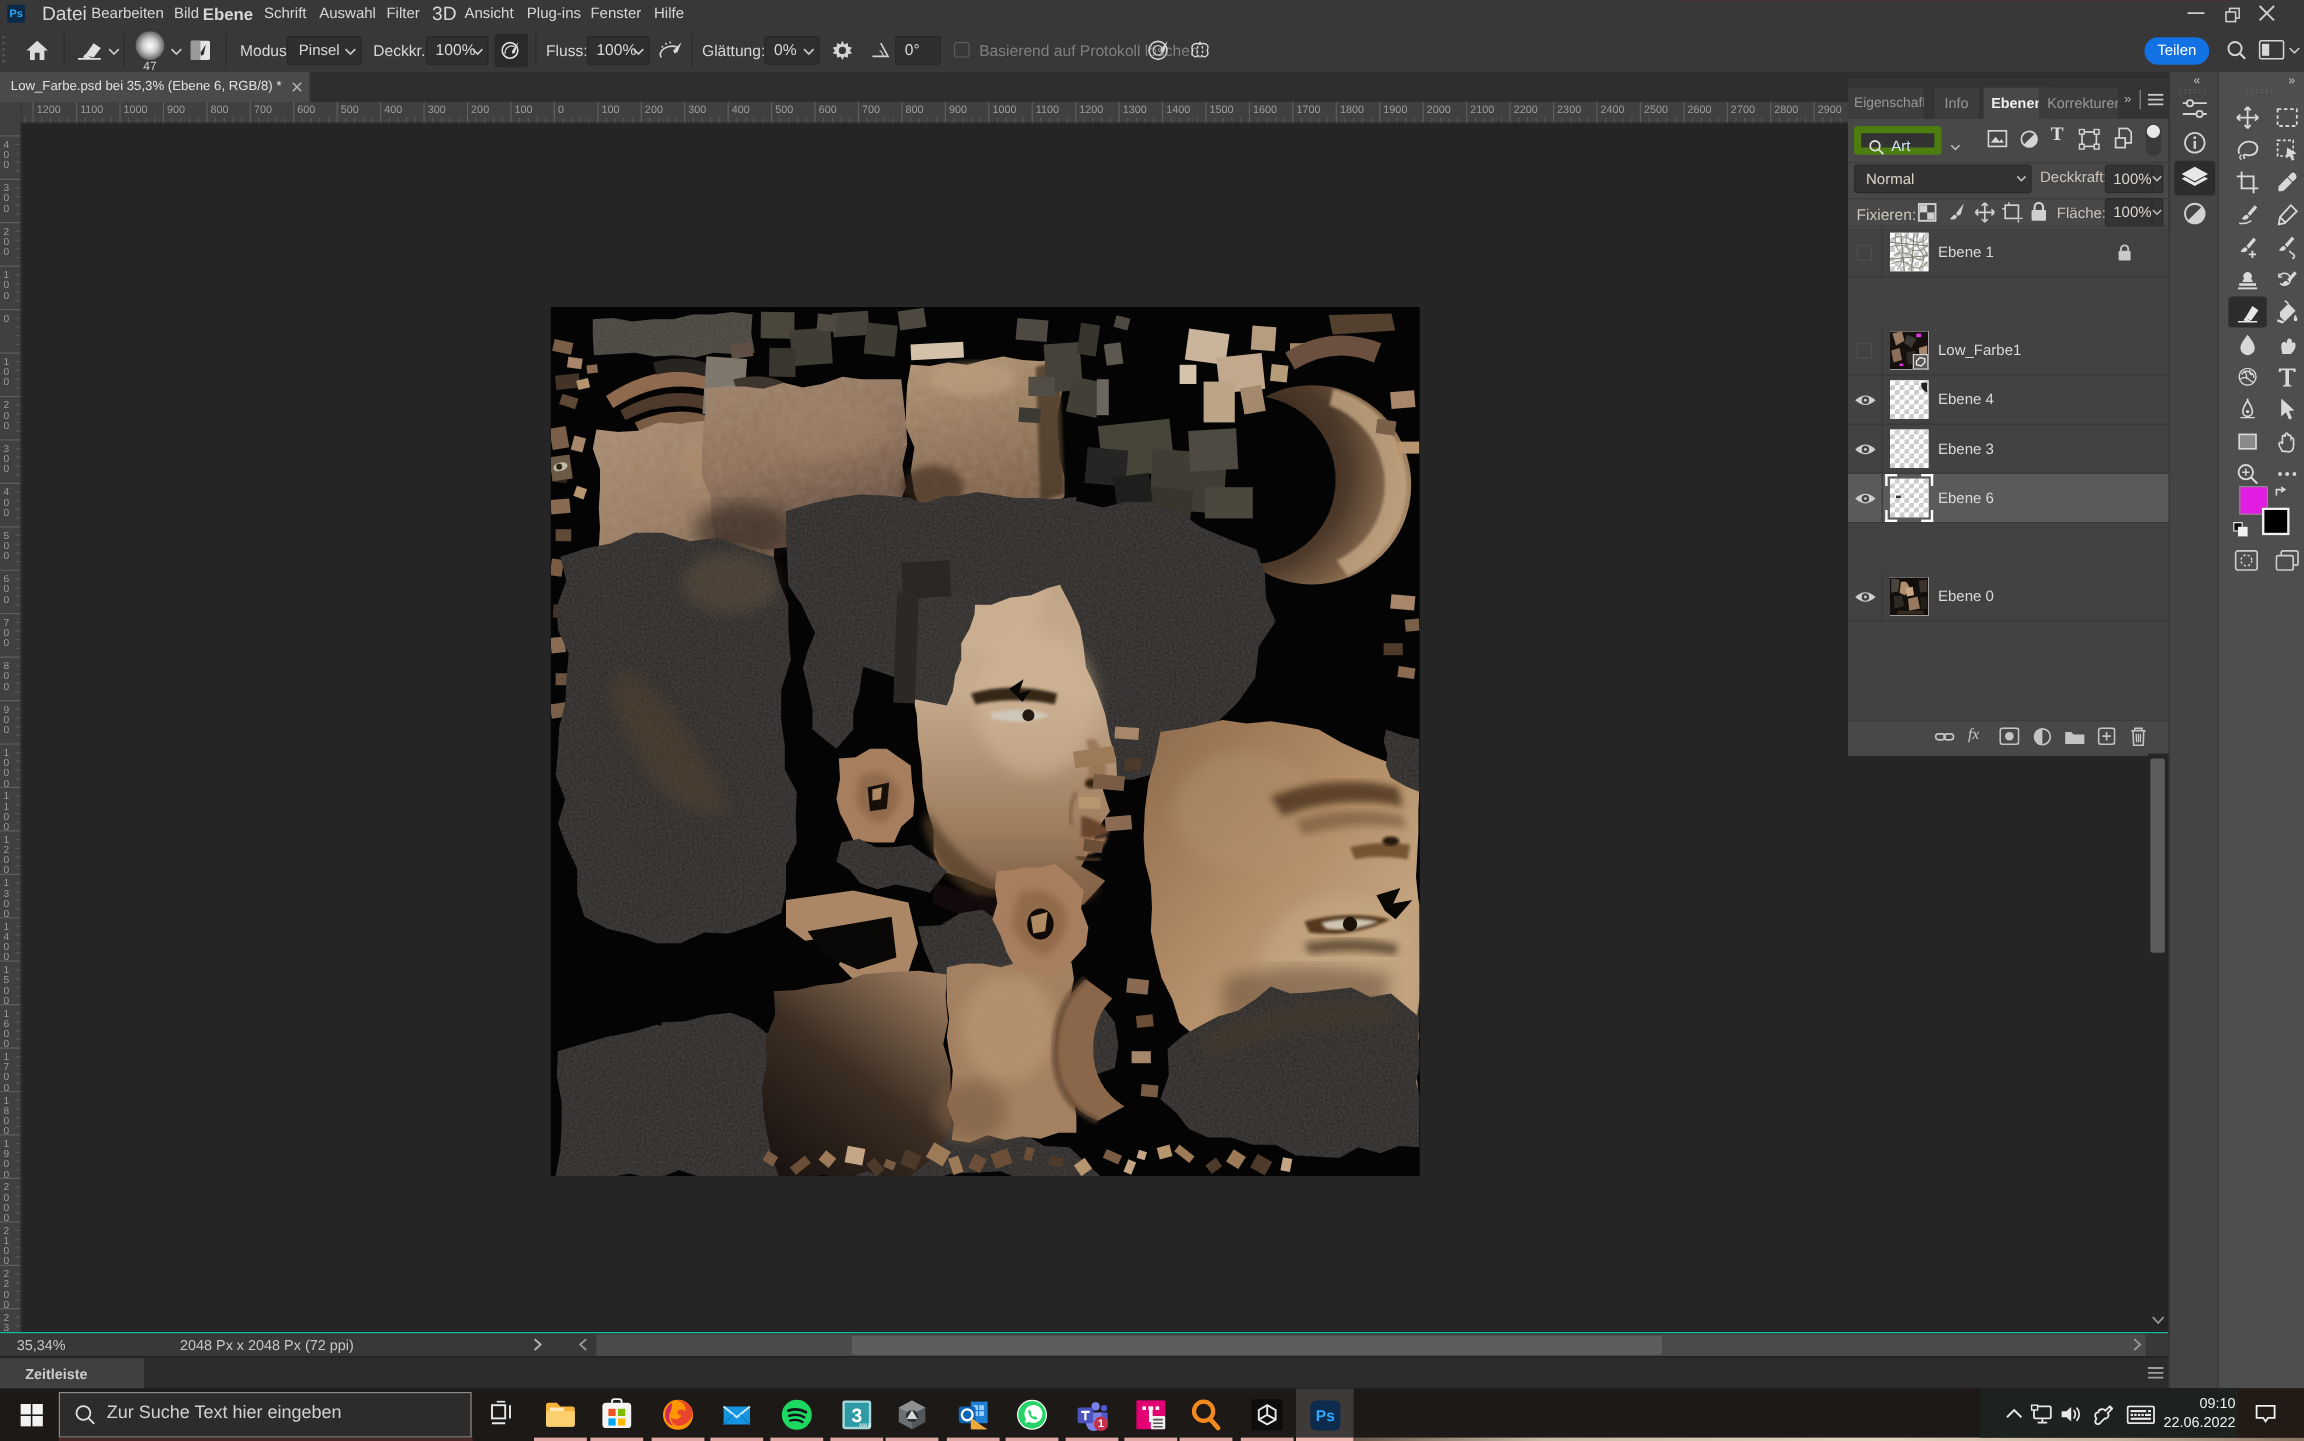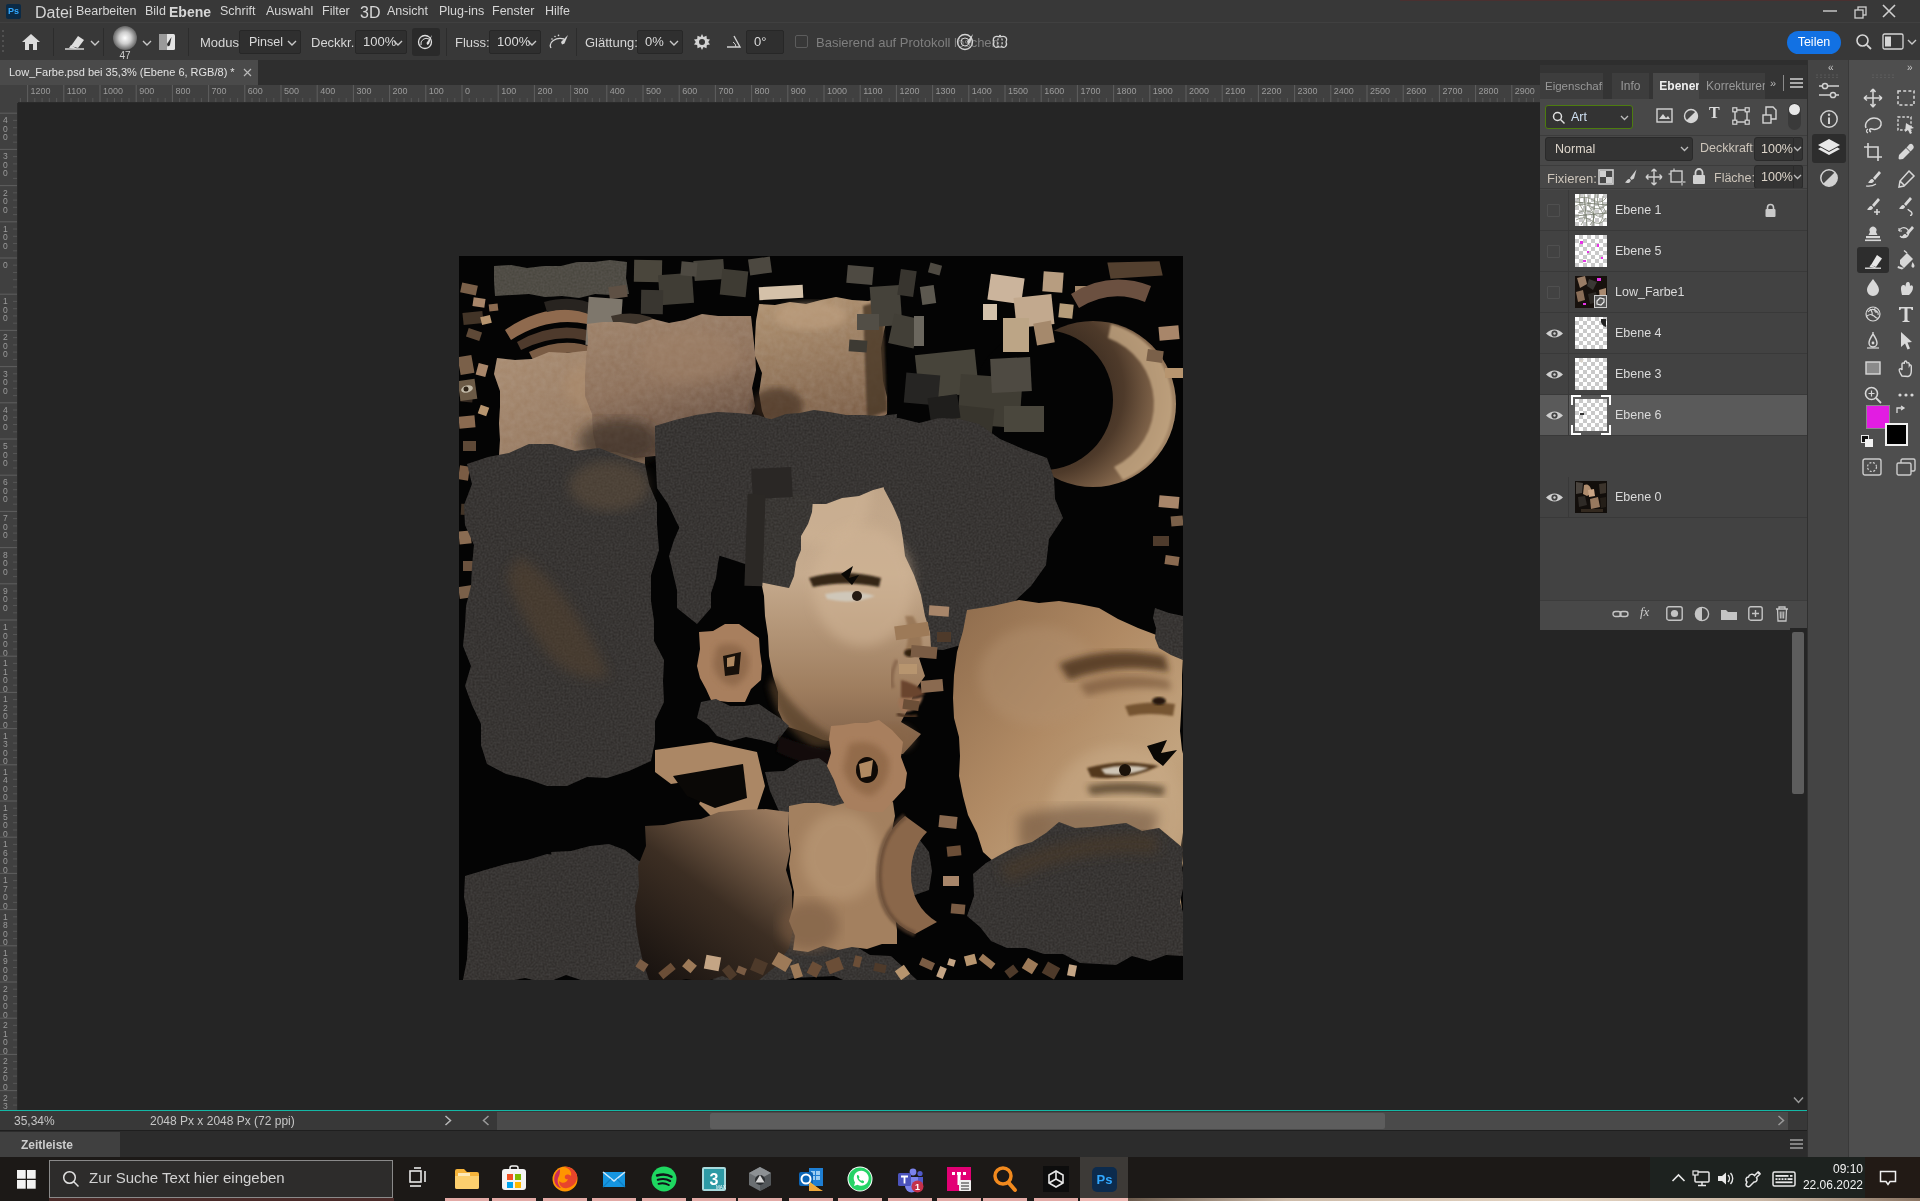--- a/index.html
+++ b/index.html
@@ -1211,21 +1211,21 @@
   <svg class="abs" style="left:250px;top:13px;" width="13" height="12">
       <g stroke="#c9c9c9" stroke-width="1.6">
         <line x1="0" y1="1" x2="13" y2="1"></line>
         <line x1="0" y1="5" x2="13" y2="5"></line>
         <line x1="0" y1="9" x2="13" y2="9"></line>
       </g>
     </svg>
 
   <div class="abs" style="left:0;top:34px;width:267px;height:531px;background:#484848;">
 
-    <div class="abs" style="left:5px;top:6px;width:88px;height:24px;background:#333333;border:1px solid #4d7c0f;border-radius:3px;">
+    <div class="abs" style="left:5px;top:6px;width:73px;height:24px;background:#333333;border:6px solid #4d7c0f;border-radius:3px;">
       <svg class="abs" style="left:6px;top:5px;" width="14" height="14" viewBox="0 0 14 14">
           <circle cx="5.5" cy="5.5" r="4" fill="none" stroke="#e0e0e0" stroke-width="1.5"></circle>
           <line x1="8.5" y1="8.5" x2="12.5" y2="12.5" stroke="#e0e0e0" stroke-width="1.5"></line>
         </svg>
       <div class="abs" style="left:25px;top:4px;color:#cfe0f2;font-size:12.5px;">Art</div>
       <svg class="abs" style="left:74px;top:9px;" width="9" height="6">
           <path d="M1 1 L4.5 4.5 L8 1" fill="none" stroke="#bdbdbd" stroke-width="1.3"></path>
         </svg>
     </div>
 
@@ -1325,37 +1325,20 @@
                 <path d="M9 0 L12 32"></path>
                 <path d="M20 0 L18 32"></path>
               </g>
             </svg>
           </div>
           <div class="abs" style="left:75px;top:13px;color:#dadada;font-size:12.5px;">Ebene 1</div>
           <svg class="abs" style="left:224px;top:13px;" width="13" height="15" viewBox="0 0 13 15">
             <rect x="1.5" y="6" width="10" height="8" rx="1" fill="#c9c9c9"></rect>
             <path d="M3.5 6 V4.5 a 3 3 0 0 1 6 0 V6" fill="none" stroke="#c9c9c9" stroke-width="1.6"></path>
           </svg>
-        </div>
-        <div class="abs" style="left:0;top:41px;width:267px;height:41px;background:transparent;">
-          <div class="abs" style="left:0;top:40px;width:267px;height:1px;background:#393939;"></div>
-          <div class="abs" style="left:28px;top:0;width:1px;height:41px;background:#393939;"></div>
-          <div class="abs" style="left:7px;top:14px;width:13px;height:13px;border:1px solid #4f4f4f;border-radius:1px;"></div>
-          <div class="abs" style="left:35px;top:4px;width:32px;height:32px;background-image:linear-gradient(45deg,#c9c9c9 25%,transparent 25%,transparent 75%,#c9c9c9 75%),linear-gradient(45deg,#c9c9c9 25%,#ffffff 25%,#ffffff 75%,#c9c9c9 75%);background-size:8px 8px;background-position:0 0,4px 4px;background-color:#fff;overflow:hidden;">
-            <svg class="abs" style="left:0;top:0;" width="32" height="32">
-              <g fill="#e633e6">
-                <rect x="5" y="6" width="3" height="3"></rect>
-                <rect x="12" y="16" width="2" height="2"></rect>
-                <rect x="22" y="9" width="2" height="3"></rect>
-                <rect x="8" y="25" width="3" height="2"></rect>
-                <rect x="26" y="22" width="2" height="2"></rect>
-              </g>
-            </svg>
-          </div>
-          <div class="abs" style="left:75px;top:13px;color:#dadada;font-size:12.5px;">Ebene 5</div>
         </div>
         <div class="abs" style="left:0;top:82px;width:267px;height:41px;background:transparent;">
           <div class="abs" style="left:0;top:40px;width:267px;height:1px;background:#393939;"></div>
           <div class="abs" style="left:28px;top:0;width:1px;height:41px;background:#393939;"></div>
           <div class="abs" style="left:7px;top:14px;width:13px;height:13px;border:1px solid #4f4f4f;border-radius:1px;"></div>
           <div class="abs" style="left:35px;top:4px;width:32px;height:32px;background-image:linear-gradient(45deg,#c9c9c9 25%,transparent 25%,transparent 75%,#c9c9c9 75%),linear-gradient(45deg,#c9c9c9 25%,#ffffff 25%,#ffffff 75%,#c9c9c9 75%);background-size:8px 8px;background-position:0 0,4px 4px;background-color:#fff;overflow:hidden;">
             <div class="abs" style="left:0;top:0;width:32px;height:32px;background:#17110d;"></div>
             <svg class="abs" style="left:0;top:0;" width="32" height="32">
               <g>
                 <path d="M2 2 L10 0 L12 8 L5 12 Z" fill="#9a7d66"></path>

